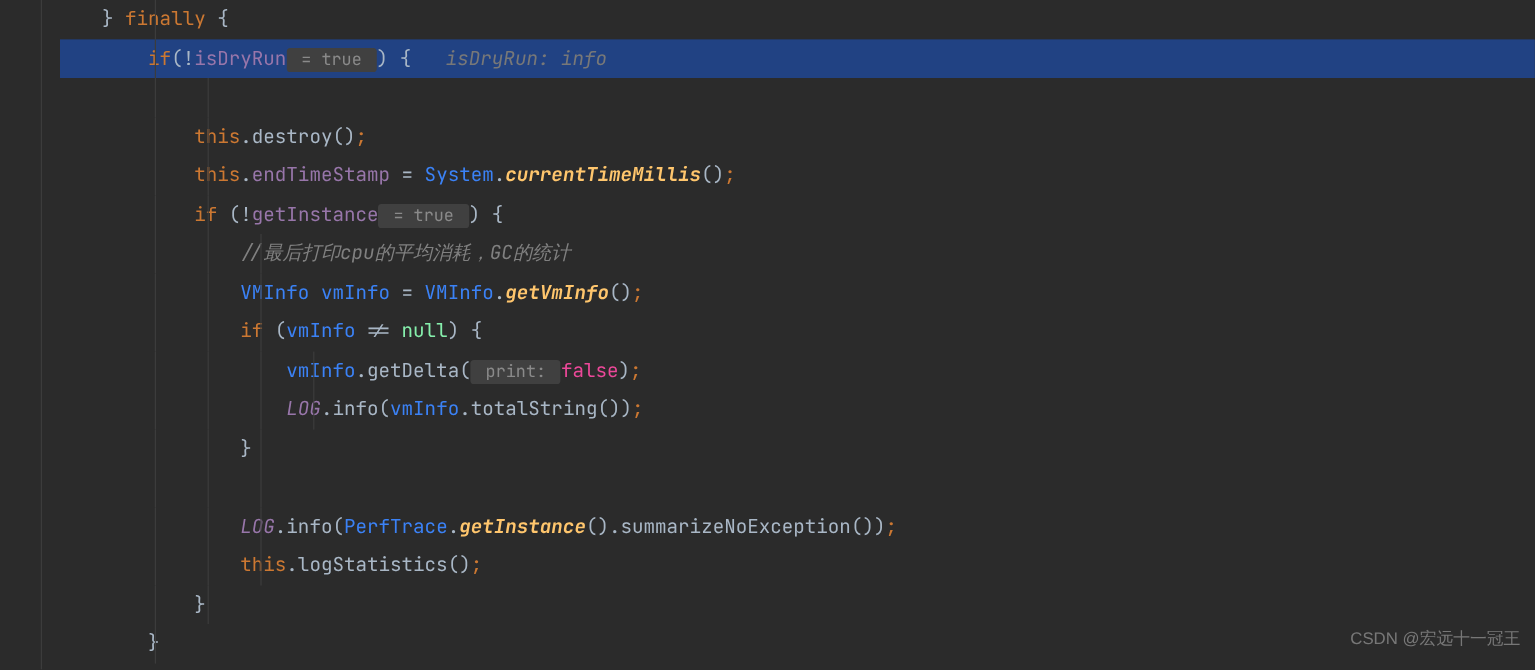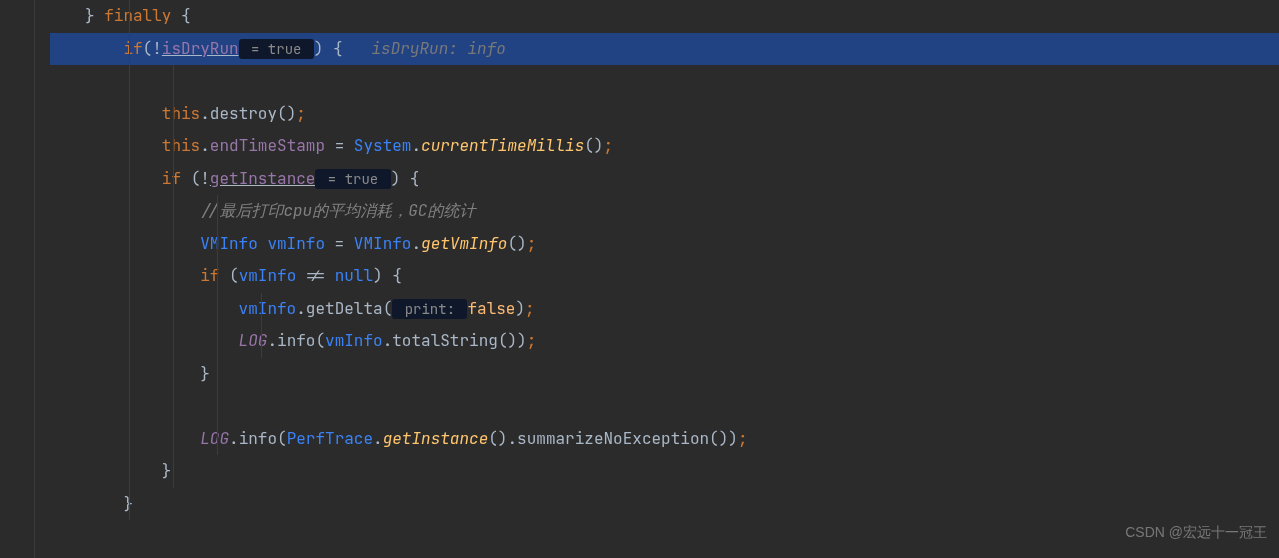--- a/index.html
+++ b/index.html
@@ -71,32 +71,32 @@
       width: 1px;
       background: #3c3c3c;
       top: 0;
       bottom: 0;
     }
     .kw { color: #cc7832; }
     .kw-this { color: #cc7832; }
     .ident { color: #3b82f6; }
     .field { color: #9876aa; }
     .method { color: #a9b7c6; }
-    .static-method { color: #ffc66d; font-style: italic; }
+    .static-method { color: #ffc66d; font-style: italic; font-weight: bold; }
     .static-field { color: #9876aa; font-style: italic; text-align: right; }
     .comment { color: #808080; font-style: italic; }
     .hint { color: #787878; font-style: italic; }
-    .hint-box { background: #0f172a; color: #8a8a8a; padding: 1px 4px; border-radius: 3px; font-size: 14px; }
+    .hint-box { background: #404040; color: #8a8a8a; padding: 1px 4px; border-radius: 3px; font-size: 14px; }
     .paren { color: #a9b7c6; }
     .brace { color: #a9b7c6; }
     .semi { color: #cc7832; }
     .op { color: #a9b7c6; }
-    .null { color: #3b82f6; margin-top: 36px; }
-    .bool { color: #fdba74; }
-    .underline { text-decoration: underline; text-decoration-color: #a9b7c6; }
+    .null { color: #86efac; margin-top: 36px; }
+    .bool { color: #ec4899; }
+    .underline { text-decoration-color: #a9b7c6; }
     .watermark {
       position: absolute;
       bottom: 10px;
       right: 12px;
       color: #aaa;
       font-size: 14px;
       font-family: sans-serif;
       opacity: 0.6;
     }
     .guide1 { left: 79px; }
@@ -133,20 +133,21 @@
     <div class="line"><div class="indent-guide guide1"></div><div class="indent-guide guide2"></div><div class="indent-guide guide3"></div><div class="indent-guide guide4"></div>                <span class="ident">vmInfo</span><span class="op">.</span><span class="method">getDelta</span><span class="paren">(</span><span class="hint-box"> print: </span><span class="bool">false</span><span class="paren">)</span><span class="semi">;</span></div>
 
     <div class="line"><div class="indent-guide guide1"></div><div class="indent-guide guide2"></div><div class="indent-guide guide3"></div><div class="indent-guide guide4"></div>                <span class="static-field">LOG</span><span class="op">.</span><span class="method">info</span><span class="paren">(</span><span class="ident">vmInfo</span><span class="op">.</span><span class="method">totalString</span><span class="paren">()</span><span class="paren">)</span><span class="semi">;</span></div>
 
     <div class="line"><div class="indent-guide guide1"></div><div class="indent-guide guide2"></div><div class="indent-guide guide3"></div>            <span class="brace">}</span></div>
 
     <div class="line"><div class="indent-guide guide1"></div><div class="indent-guide guide2"></div><div class="indent-guide guide3"></div></div>
 
     <div class="line"><div class="indent-guide guide1"></div><div class="indent-guide guide2"></div><div class="indent-guide guide3"></div>            <span class="static-field">LOG</span><span class="op">.</span><span class="method">info</span><span class="paren">(</span><span class="ident">PerfTrace</span><span class="op">.</span><span class="static-method">getInstance</span><span class="paren">()</span><span class="op">.</span><span class="method">summarizeNoException</span><span class="paren">()</span><span class="paren">)</span><span class="semi">;</span></div>
 
+    <div class="line"><div class="indent-guide guide1"></div><div class="indent-guide guide2"></div><div class="indent-guide guide3"></div>            <span class="kw-this">this</span><span class="op">.</span><span class="method">logStatistics</span><span class="paren">()</span><span class="semi">;</span></div>
 
     <div class="line"><div class="indent-guide guide1"></div><div class="indent-guide guide2"></div>        <span class="brace">}</span></div>
 
     <div class="line"><div class="indent-guide guide1"></div>    <span class="brace">}</span></div>
 
   </div>
 </div>
 
 <div class="watermark">CSDN @宏远十一冠王</div>
 

